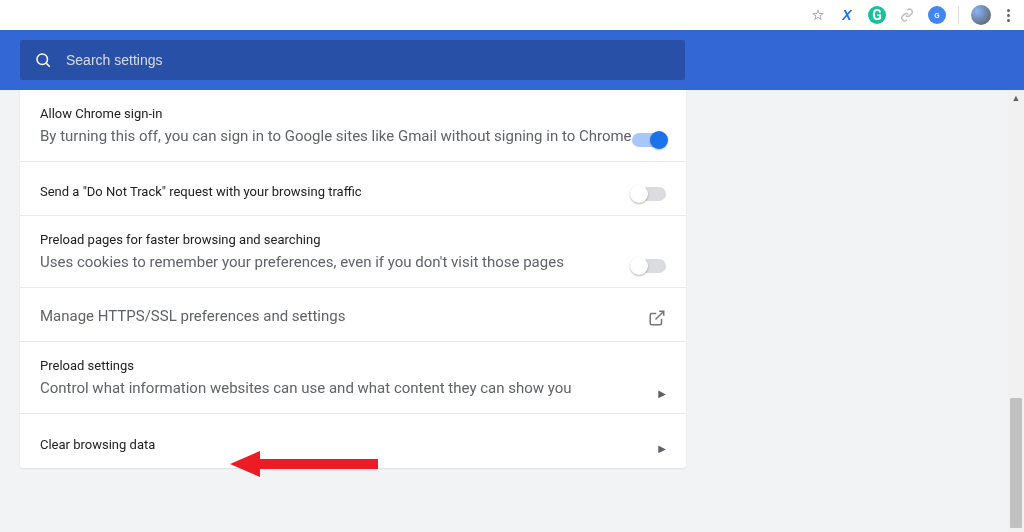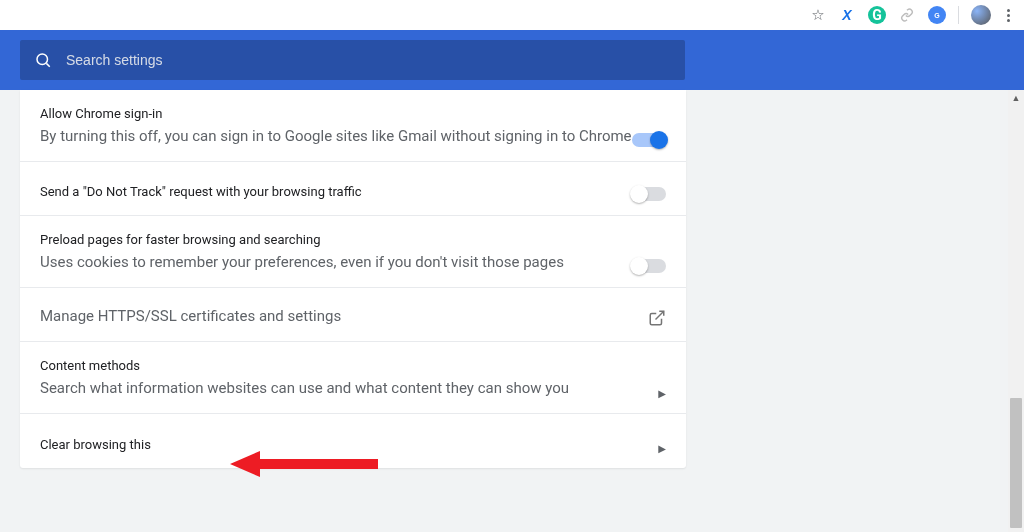--- a/index.html
+++ b/index.html
@@ -219,42 +219,42 @@
       <div class="setting-title">Preload pages for faster browsing and searching</div>
       <div class="setting-subtitle">Uses cookies to remember your preferences, even if you don't visit those pages</div>
     </div>
     <div class="toggle off">
         <div class="knob"></div>
       </div>
   </div>
 
   <div class="setting-row">
     <div class="setting-text">
-      <div class="setting-subtitle">Manage HTTPS/SSL certificates and settings</div>
+      <div class="setting-subtitle">Manage HTTPS/SSL preferences and settings</div>
     </div>
     <span class="external-icon">
       <svg width="18" height="18" viewBox="0 0 24 24" fill="none" stroke="currentColor" stroke-width="2">
           <path d="M18 13v6a2 2 0 0 1-2 2H5a2 2 0 0 1-2-2V8a2 2 0 0 1 2-2h6"></path>
           <polyline points="15 3 21 3 21 9"></polyline>
           <line x1="10" y1="14" x2="21" y2="3"></line>
         </svg>
     </span>
   </div>
 
   <div class="setting-row">
     <div class="setting-text">
-      <div class="setting-title">Content methods</div>
-      <div class="setting-subtitle">Search what information websites can use and what content they can show you</div>
+      <div class="setting-title">Preload settings</div>
+      <div class="setting-subtitle">Control what information websites can use and what content they can show you</div>
     </div>
     <span class="chevron">▶</span>
   </div>
 
   <div class="setting-row">
     <div class="setting-text">
-      <div class="setting-title">Clear browsing this</div>
+      <div class="setting-title">Clear browsing data</div>
     </div>
     <span class="chevron">▶</span>
   </div>
 
 </div>
 
 <div class="scrollbar">
   <div class="scrollbar-up">▲</div>
   <div class="scrollbar-thumb"></div>
 </div>

